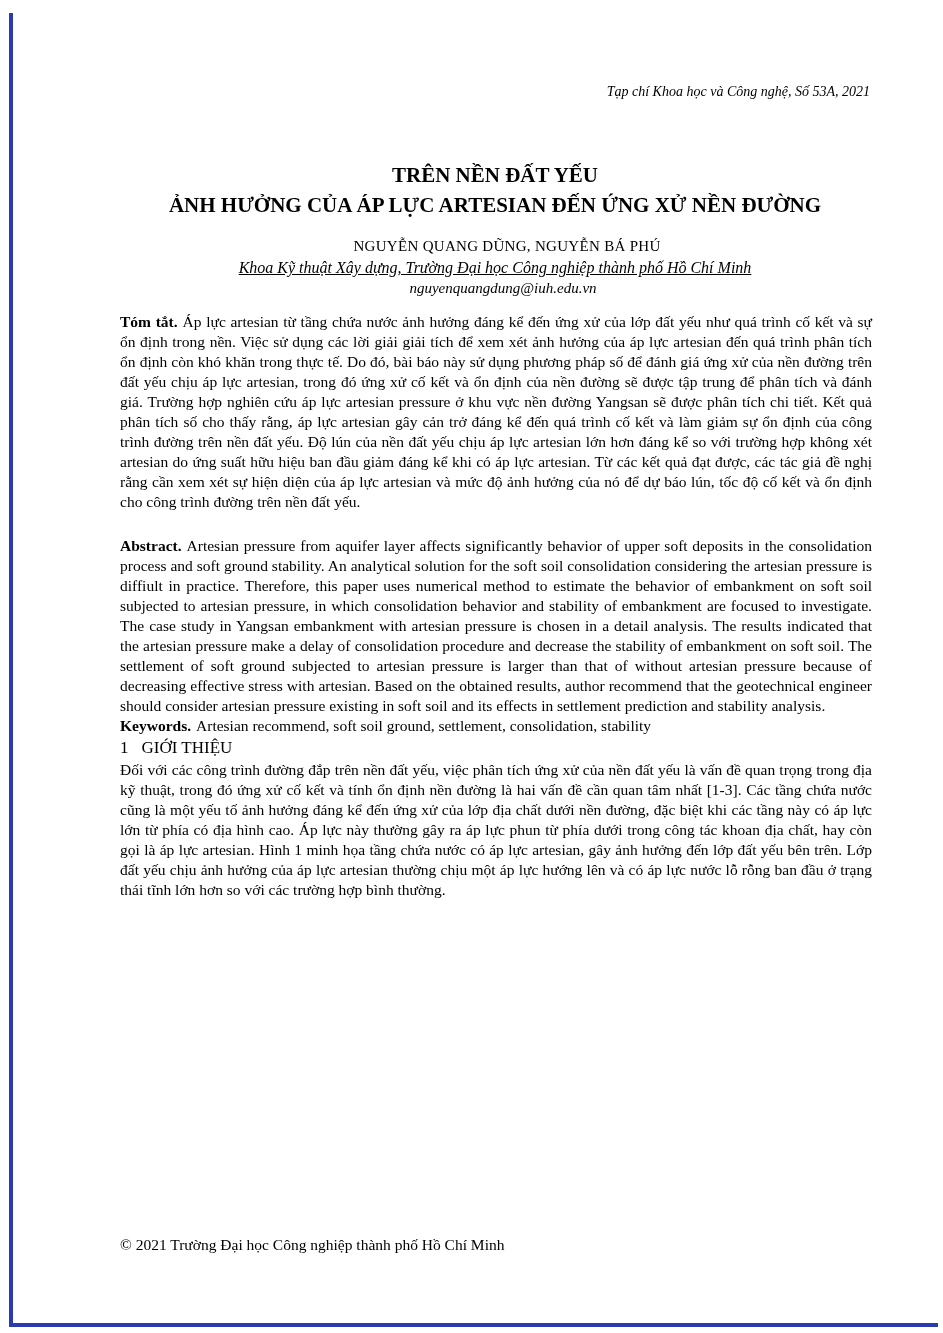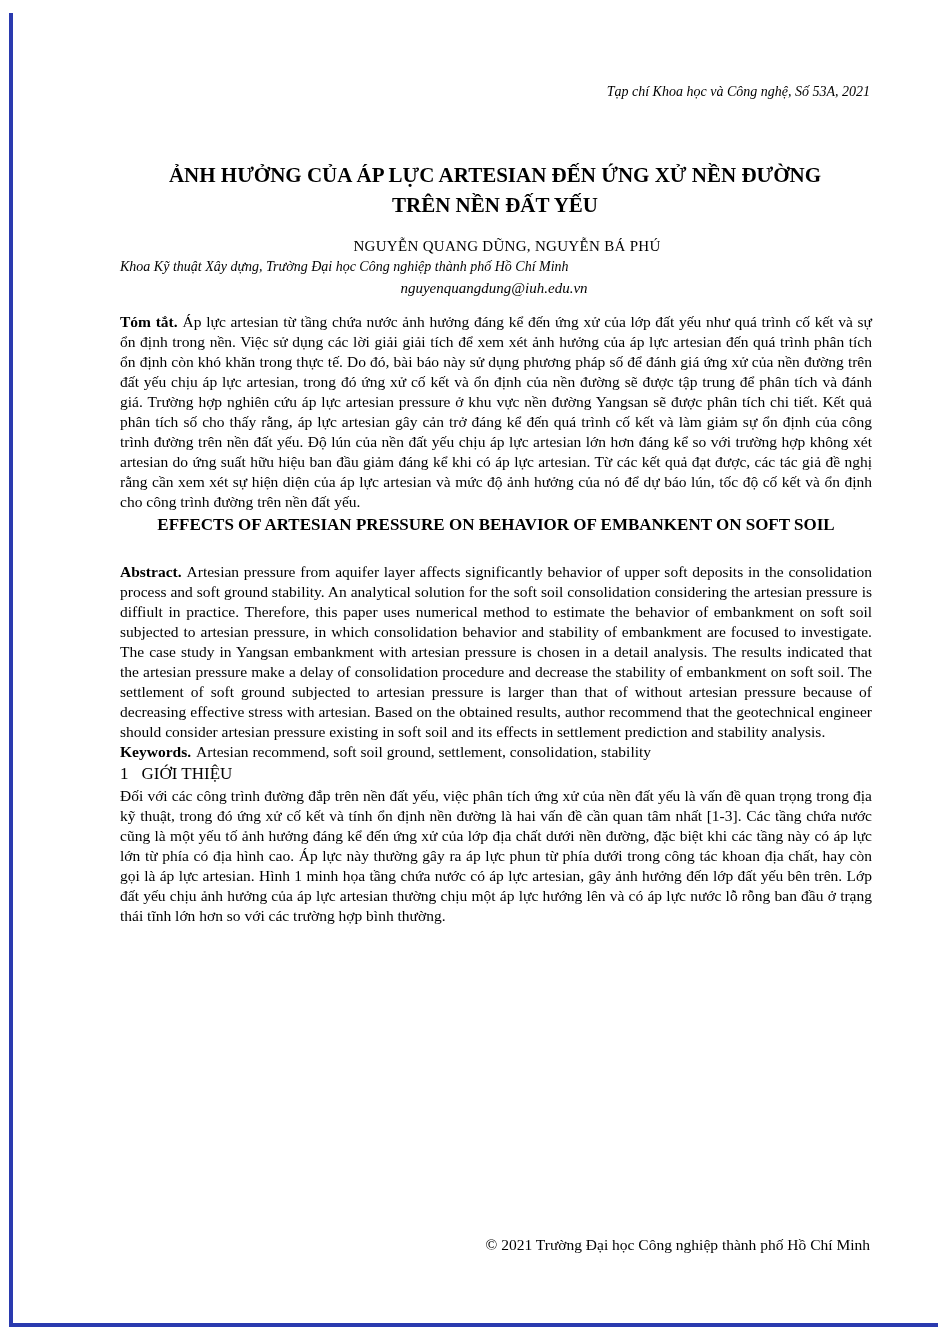--- a/index.html
+++ b/index.html
@@ -31,24 +31,24 @@
     position: absolute; left: 100px; width: 790px; top: 160px;
     text-align: center; font-weight: bold; font-size: 21px; line-height: 30px;
   }
 
   .authors {
     position: absolute; left: 132px; width: 750px; top: 238px;
     text-align: center; font-size: 15px; letter-spacing: 0.3px;
   }
   .affiliation {
     position: absolute; left: 120px; width: 750px; top: 259px;
-    text-align: left; font-style: italic; font-size: 14px;
+    text-align: center; font-style: italic; font-size: 16px; text-decoration: underline;
   }
   .email {
-    position: absolute; left: 119px; width: 750px; top: 280px;
+    position: absolute; left: 128px; width: 750px; top: 280px;
     text-align: center; font-style: italic; font-size: 15px;
   }
 
   .body-col {
     position: absolute; left: 120px; width: 752px; top: 312px;
     font-size: 15.5px; line-height: 20px; text-align: justify;
   }
   .body-col p { margin: 0; }
   .lead-label { font-weight: bold; margin-right: 5px; }
   .kw-line { text-align: left; }
@@ -60,48 +60,47 @@
   .abstract-en { margin-top: 24px !important; }
 
   .section-heading {
     margin-top: 10px;
     font-weight: normal; font-size: 17px; line-height: 24px; text-align: left;
   }
   .section-heading .sec-num { margin-right: 13px; }
 
   .footer {
     position: absolute; left: 120px; width: 750px; top: 1236px;
-    text-align: right; font-size: 15.5px;
+    text-align: left; font-size: 15.5px;
   }
 </style>
 </head>
 <body>
 
 <div class="page">
 
   <div class="accent-v"></div>
   <div class="accent-h"></div>
 
   <div class="journal-header">Tạp chí Khoa học và Công nghệ, Số 53A, 2021</div>
 
   <div class="paper-title">
+    <div>TRÊN NỀN ĐẤT YẾU</div>
     <div>ẢNH HƯỞNG CỦA ÁP LỰC ARTESIAN ĐẾN ỨNG XỬ NỀN ĐƯỜNG</div>
-    <div>TRÊN NỀN ĐẤT YẾU</div>
   </div>
 
   <div class="authors">NGUYỄN QUANG DŨNG, NGUYỄN BÁ PHÚ</div>
   <div class="affiliation">Khoa Kỹ thuật Xây dựng, Trường Đại học Công nghiệp thành phố Hồ Chí Minh</div>
   <div class="email">nguyenquangdung@iuh.edu.vn</div>
 
   <div class="body-col">
 
     <p><span class="lead-label">Tóm tắt.</span><span>Áp lực artesian từ tầng chứa nước ảnh hưởng đáng kể đến ứng xử của lớp đất yếu như quá trình cố kết và sự ổn định trong nền. Việc sử dụng các lời giải giải tích để xem xét ảnh hưởng của áp lực artesian đến quá trình phân tích ổn định còn khó khăn trong thực tế. Do đó, bài báo này sử dụng phương pháp số để đánh giá ứng xử của nền đường trên đất yếu chịu áp lực artesian, trong đó ứng xử cố kết và ổn định của nền đường sẽ được tập trung để phân tích và đánh giá. Trường hợp nghiên cứu áp lực artesian pressure ở khu vực nền đường Yangsan sẽ được phân tích chi tiết. Kết quả phân tích số cho thấy rằng, áp lực artesian gây cản trở đáng kể đến quá trình cố kết và làm giảm sự ổn định của công trình đường trên nền đất yếu. Độ lún của nền đất yếu chịu áp lực artesian lớn hơn đáng kể so với trường hợp không xét artesian do ứng suất hữu hiệu ban đầu giảm đáng kể khi có áp lực artesian. Từ các kết quả đạt được, các tác giả đề nghị rằng cần xem xét sự hiện diện của áp lực artesian và mức độ ảnh hưởng của nó để dự báo lún, tốc độ cố kết và ổn định cho công trình đường trên nền đất yếu.</span></p>
 
 
-    <p class="en-title">EFFECTS OF ARTESIAN PRESSURE ON BEHAVIOR OF EMBANKENT ON SOFT SOIL</p>
 
     <p class="abstract-en"><span class="lead-label">Abstract.</span><span>Artesian pressure from aquifer layer affects significantly behavior of upper soft deposits in the consolidation process and soft ground stability. An analytical solution for the soft soil consolidation considering the artesian pressure is diffiult in practice. Therefore, this paper uses numerical method to estimate the behavior of embankment on soft soil subjected to artesian pressure, in which consolidation behavior and stability of embankment are focused to investigate. The case study in Yangsan embankment with artesian pressure is chosen in a detail analysis. The results indicated that the artesian pressure make a delay of consolidation procedure and decrease the stability of embankment on soft soil. The settlement of soft ground subjected to artesian pressure is larger than that of without artesian pressure because of decreasing effective stress with artesian. Based on the obtained results, author recommend that the geotechnical engineer should consider artesian pressure existing in soft soil and its effects in settlement prediction and stability analysis.</span></p>
 
     <p class="kw-line"><span class="lead-label">Keywords.</span><span>Artesian recommend, soft soil ground, settlement, consolidation, stability</span></p>
 
     <p class="section-heading"><span class="sec-num">1</span><span>GIỚI THIỆU</span></p>
 
     <p>Đối với các công trình đường đắp trên nền đất yếu, việc phân tích ứng xử của nền đất yếu là vấn đề quan trọng trong địa kỹ thuật, trong đó ứng xử cố kết và tính ổn định nền đường là hai vấn đề cần quan tâm nhất [1-3]. Các tầng chứa nước cũng là một yếu tố ảnh hưởng đáng kể đến ứng xử của lớp địa chất dưới nền đường, đặc biệt khi các tầng này có áp lực lớn từ phía có địa hình cao. Áp lực này thường gây ra áp lực phun từ phía dưới trong công tác khoan địa chất, hay còn gọi là áp lực artesian. Hình 1 minh họa tầng chứa nước có áp lực artesian, gây ảnh hưởng đến lớp đất yếu bên trên. Lớp đất yếu chịu ảnh hưởng của áp lực artesian thường chịu một áp lực hướng lên và có áp lực nước lỗ rỗng ban đầu ở trạng thái tĩnh lớn hơn so với các trường hợp bình thường.</p>
 
   </div>

